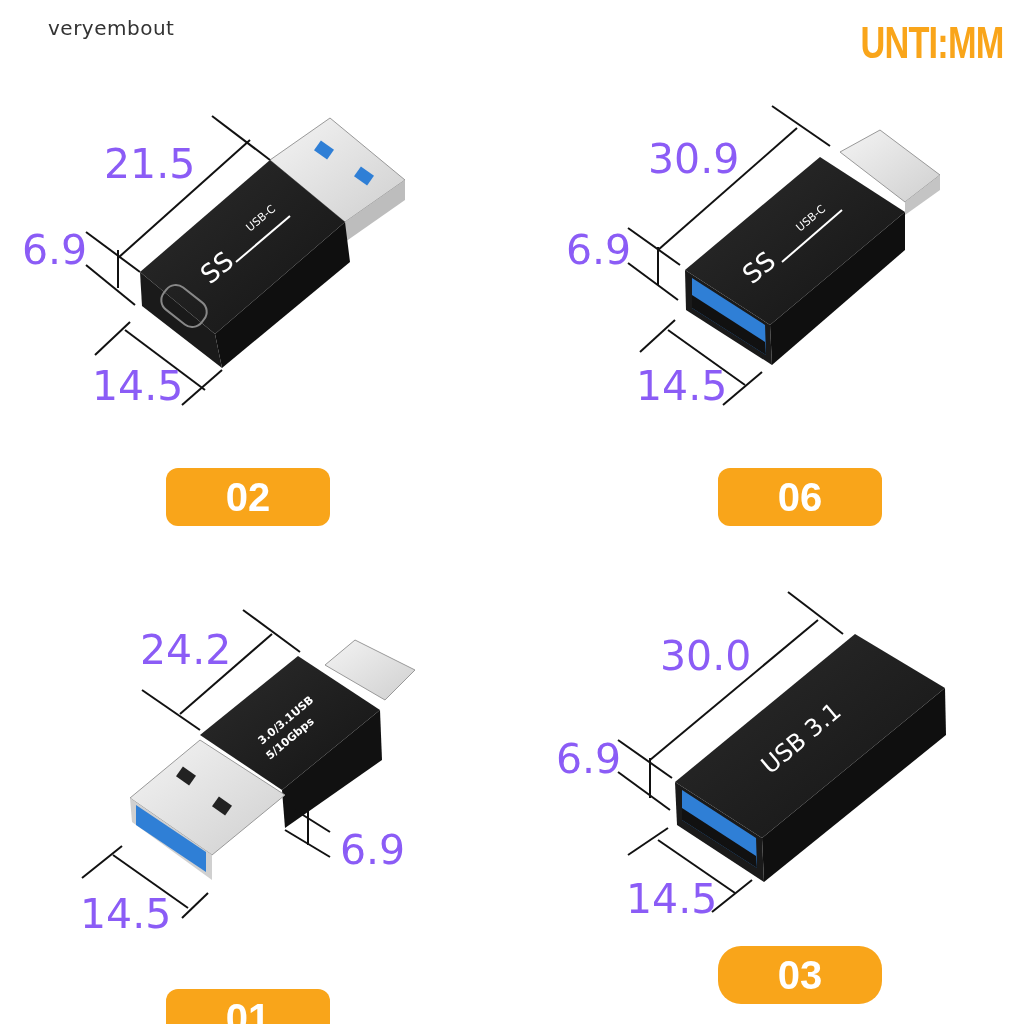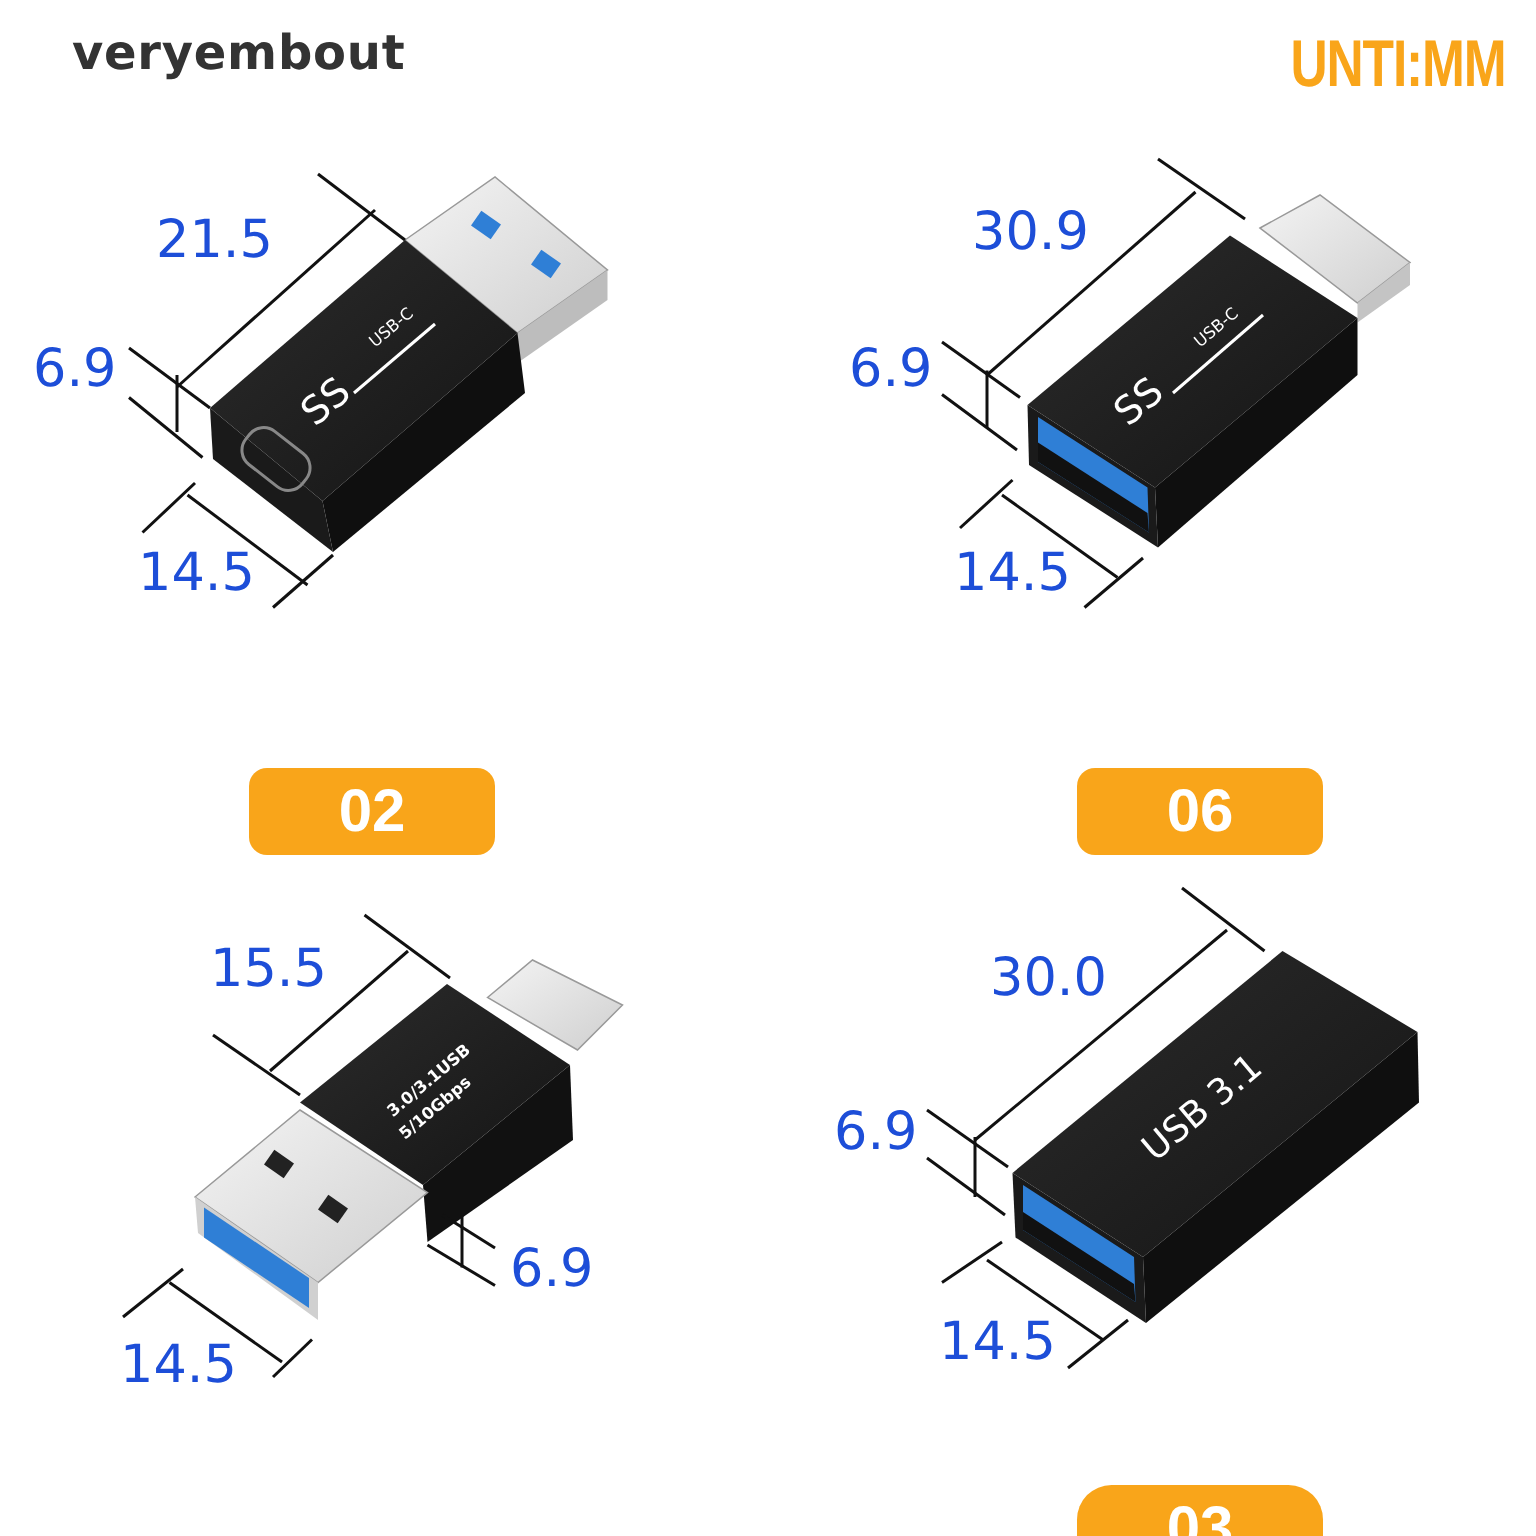--- a/index.html
+++ b/index.html
@@ -1,20 +1,20 @@
 <!DOCTYPE html>
 <html><head>
 <meta charset="utf-8">
 <style>
   html,body{margin:0;padding:0;background:#fff;}
   body{width:1024px;height:1024px;position:relative;overflow:hidden;font-family:"DejaVu Sans",sans-serif;}
-  .brand{position:absolute;left:48px;top:16px;font-size:32px;font-weight:bold;color:#333;letter-spacing:0.5px;}
+  .brand{position:absolute;left:48px;top:16px;font-size:20px;font-weight:normal;color:#333;letter-spacing:0.5px;}
   .unit{position:absolute;right:20px;top:18px;font-size:44px;font-weight:bold;color:#f9a51a;font-family:"Liberation Sans",sans-serif;transform:scaleX(0.78);transform-origin:right top;letter-spacing:-1px;}
-  .dim{position:absolute;font-size:35px;color:#1d4ed8;font-family:"DejaVu Sans",sans-serif;}
-  .badge{position:absolute;width:164px;height:58px;background:#f9a51a;border-radius:12px;color:#fff;font-size:40px;font-weight:bold;display:flex;align-items:center;justify-content:center;font-family:"Liberation Sans",sans-serif;margin-top:44px;}
+  .dim{position:absolute;font-size:41px;color:#8b5cf6;font-family:"DejaVu Sans",sans-serif;}
+  .badge{position:absolute;width:164px;height:58px;background:#f9a51a;border-radius:12px;color:#fff;font-size:40px;font-weight:bold;display:flex;align-items:center;justify-content:center;font-family:"Liberation Sans",sans-serif;}
   svg.drawing{position:absolute;left:0;top:0;}
 </style>
 </head>
 <body>
 
 <div class="brand">veryembout</div>
 <div class="unit">UNTI:MM</div>
 
 <svg class="drawing" width="1024" height="1024" viewBox="0 0 1024 1024">
   <defs>
@@ -124,21 +124,21 @@
 </svg>
 
 <div class="dim" style="left:104px;top:140px;">21.5</div>
 <div class="dim" style="left:22px;top:226px;">6.9</div>
 <div class="dim" style="left:92px;top:362px;">14.5</div>
 
 <div class="dim" style="left:648px;top:135px;">30.9</div>
 <div class="dim" style="left:566px;top:226px;">6.9</div>
 <div class="dim" style="left:636px;top:362px;">14.5</div>
 
-<div class="dim" style="left:140px;top:626px;">15.5</div>
+<div class="dim" style="left:140px;top:626px;">24.2</div>
 <div class="dim" style="left:340px;top:826px;">6.9</div>
 <div class="dim" style="left:80px;top:890px;">14.5</div>
 
 <div class="dim" style="left:660px;top:632px;text-align:center;">30.0</div>
 <div class="dim" style="left:556px;top:735px;">6.9</div>
 <div class="dim" style="left:626px;top:875px;">14.5</div>
 
 <div class="badge" style="left:166px;top:468px;">02</div>
 <div class="badge" style="left:718px;top:468px;">06</div>
 <div class="badge" style="left:166px;top:989px;">01</div>

